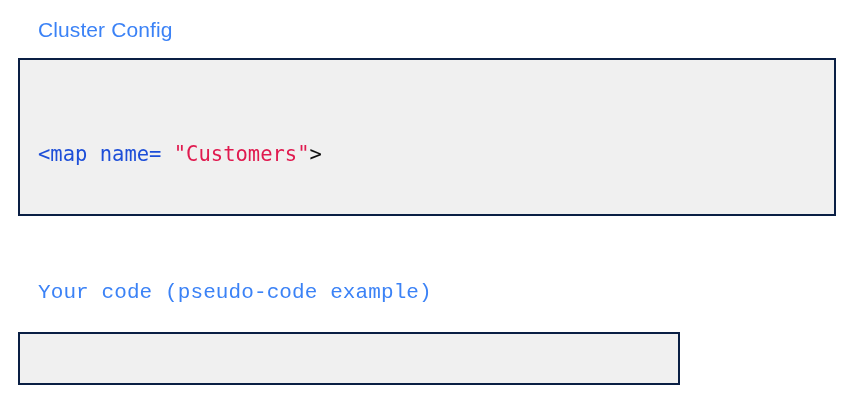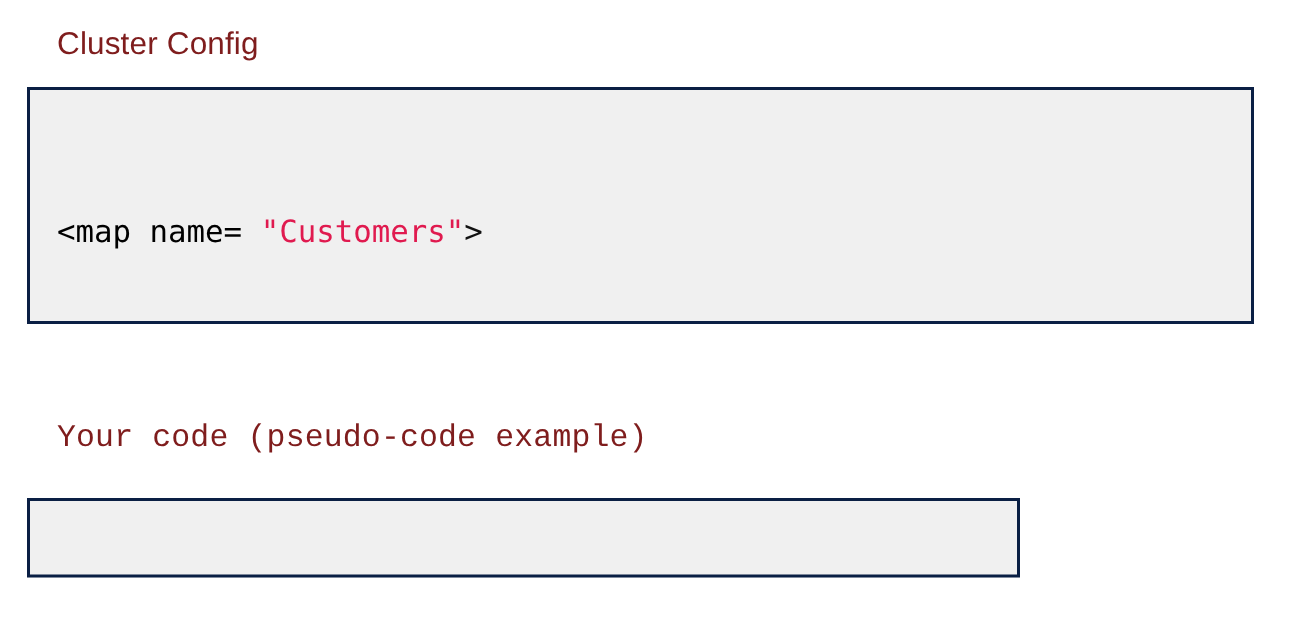--- a/index.html
+++ b/index.html
@@ -18,21 +18,21 @@
     position: relative;
     width: 866px;
     height: 414px;
     background: #ffffff;
   }
   .section-heading {
     position: absolute;
     font-family: "Liberation Sans", sans-serif;
     font-size: 21px;
     font-weight: 400;
-    color: #7f1d1d;
+    color: #3b82f6;
     letter-spacing: 0.1px;
     white-space: pre;
   }
   #heading-cluster-config {
     left: 38px;
     top: 18px;
   }
   #heading-your-code {
     left: 38px;
     top: 281px;
@@ -62,21 +62,21 @@
     top: 332px;
     width: 662px;
     height: 53px;
     padding: 10px 0 0 18px;
   }
   .code-line {
     display: block;
     white-space: pre;
   }
   .tok-tag {
-    color: #000000;
+    color: #1d4ed8;
   }
   .tok-string {
     color: #e01a4f;
   }
   .tok-plain {
     color: #111111;
   }
 </style>
 </head>
 <body>

